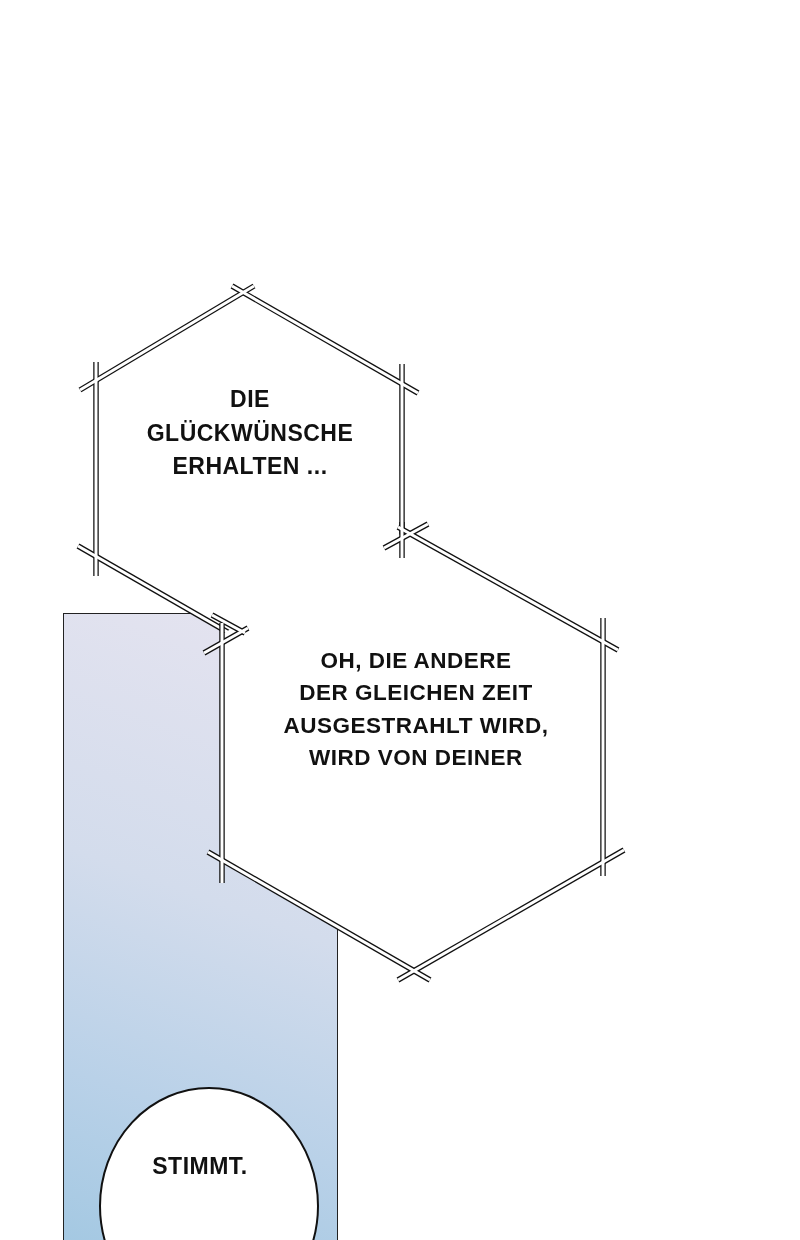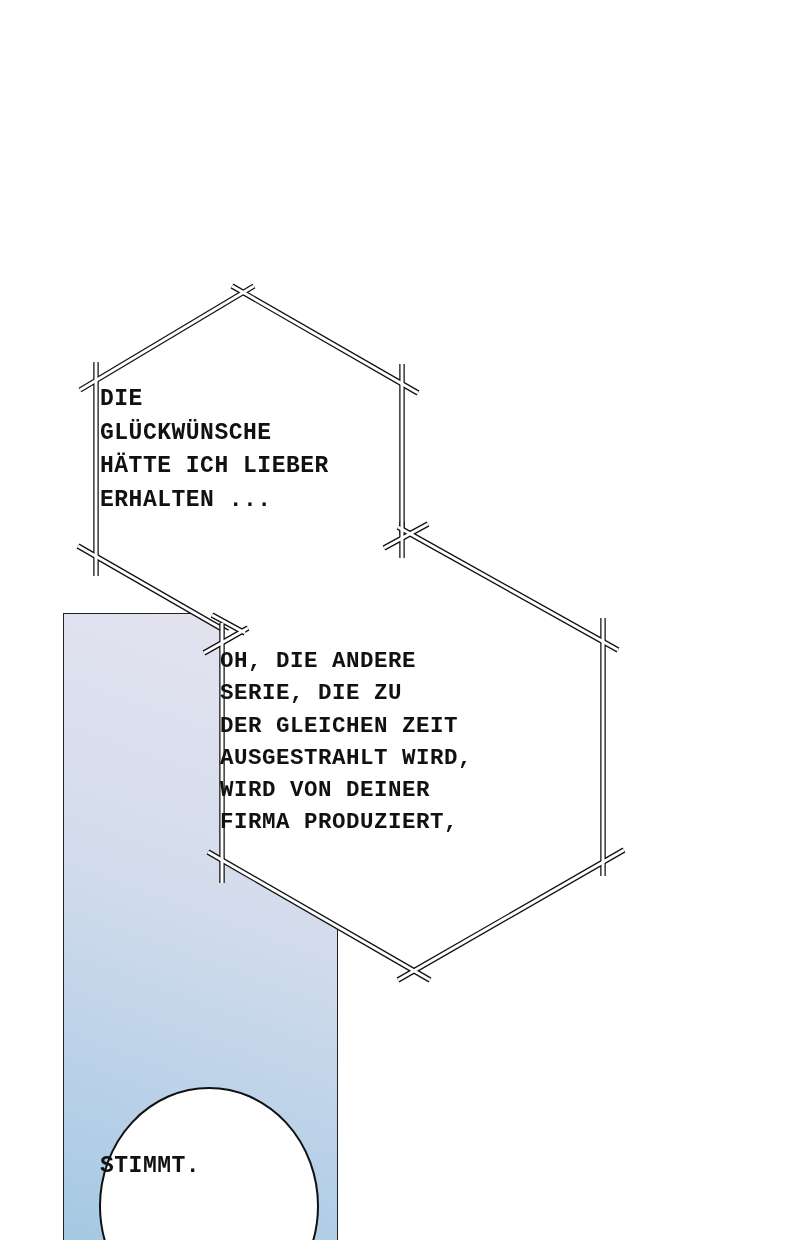--- a/index.html
+++ b/index.html
@@ -9,22 +9,22 @@
     font-family: "DejaVu Sans", sans-serif;
   }
   .panel {
     position: absolute; left: 63px; top: 613px; width: 275px; height: 640px;
     border: 1.5px solid #222;
     background: linear-gradient(200deg, #e6e4f0 0%, #d3dcec 45%, #b9d1e8 75%, #a3c8e2 100%);
     box-sizing: border-box;
   }
   svg.layer { position: absolute; left: 0; top: 0; }
   .bubble-text {
-    position: absolute; color: #111;
-    font-family: Liberation Mono, monospace; font-weight: bold;
+    position: absolute; text-align: center; color: #111;
+    font-family: Liberation Sans, sans-serif; font-weight: bold;
     text-transform: uppercase; letter-spacing: 0.5px;
   }
   .bubble-text .line { display: block; white-space: nowrap; }
   #t1 { left: 100px; top: 383px; width: 300px; font-size: 23px; line-height: 33.5px; }
   #t2 { left: 220px; top: 645px; width: 392px; font-size: 22.5px; line-height: 32.3px; }
   #t3 { left: 100px; top: 1150px; width: 200px; font-size: 23px; line-height: 32px; }
 </style>
 </head>
 <body>
 
@@ -77,28 +77,25 @@
   </g>
 
   <g>
     <ellipse cx="209" cy="1206" rx="109" ry="118" fill="#ffffff" stroke="#111" stroke-width="2"></ellipse>
   </g>
 </svg>
 
 <div id="t1" class="bubble-text">
   <span class="line">DIE</span>
   <span class="line">GLÜCKWÜNSCHE</span>
-  <span class="line">HÄTTE ICH LIEBER</span>
   <span class="line">ERHALTEN ...</span>
 </div>
 
 <div id="t2" class="bubble-text">
   <span class="line">OH, DIE ANDERE</span>
-  <span class="line">SERIE, DIE ZU</span>
   <span class="line">DER GLEICHEN ZEIT</span>
   <span class="line">AUSGESTRAHLT WIRD,</span>
   <span class="line">WIRD VON DEINER</span>
-  <span class="line">FIRMA PRODUZIERT,</span>
 </div>
 
 <div id="t3" class="bubble-text">
   <span class="line">STIMMT.</span>
 </div>
 
 </body></html>

